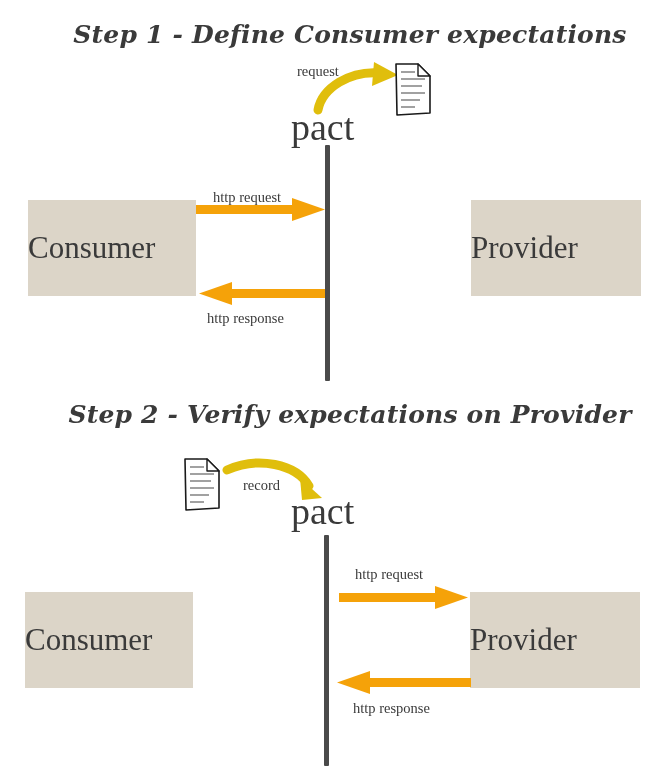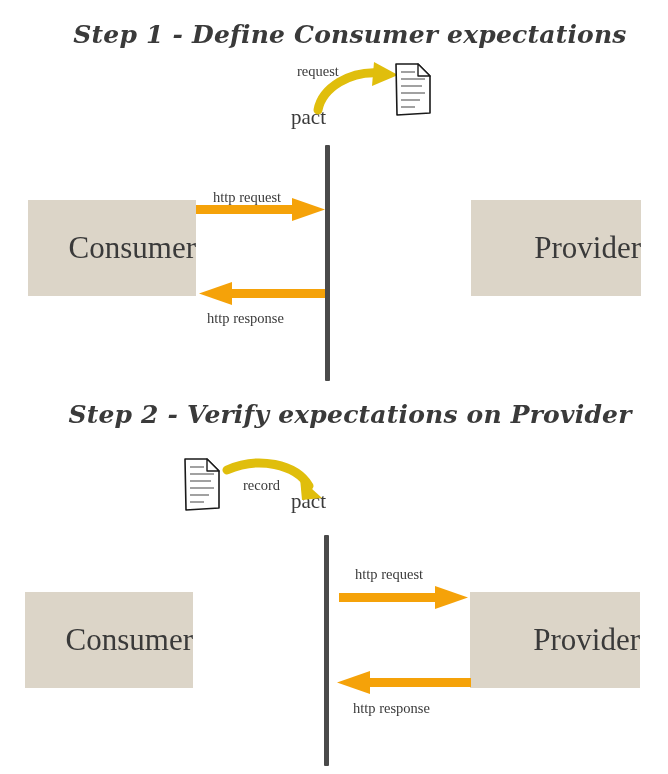--- a/index.html
+++ b/index.html
@@ -35,37 +35,37 @@
     white-space: nowrap;
   }
   #step1-title { top: 20px; }
   #step2-title { top: 400px; }
 
   .party-box {
     position: absolute;
     background: #dcd5c8;
     display: flex;
     align-items: center;
-    justify-content: flex-end;
+    justify-content: flex-start;
     font-family: "Liberation Serif", "DejaVu Serif", serif;
     font-size: 31px;
     color: #3a3a3a;
   }
 
   .lifeline {
     position: absolute;
     width: 5px;
     background: #4a4a4a;
     border-radius: 1px;
   }
 
   .pact-label {
     position: absolute;
     font-family: "Liberation Serif", "DejaVu Serif", serif;
-    font-size: 21px;
+    font-size: 38px;
     color: #3a3a3a;
     white-space: nowrap;
   }
 
   .arrow-label {
     position: absolute;
     font-family: "Liberation Serif", "DejaVu Serif", serif;
     font-size: 14.5px;
     color: #3a3a3a;
     white-space: nowrap;

